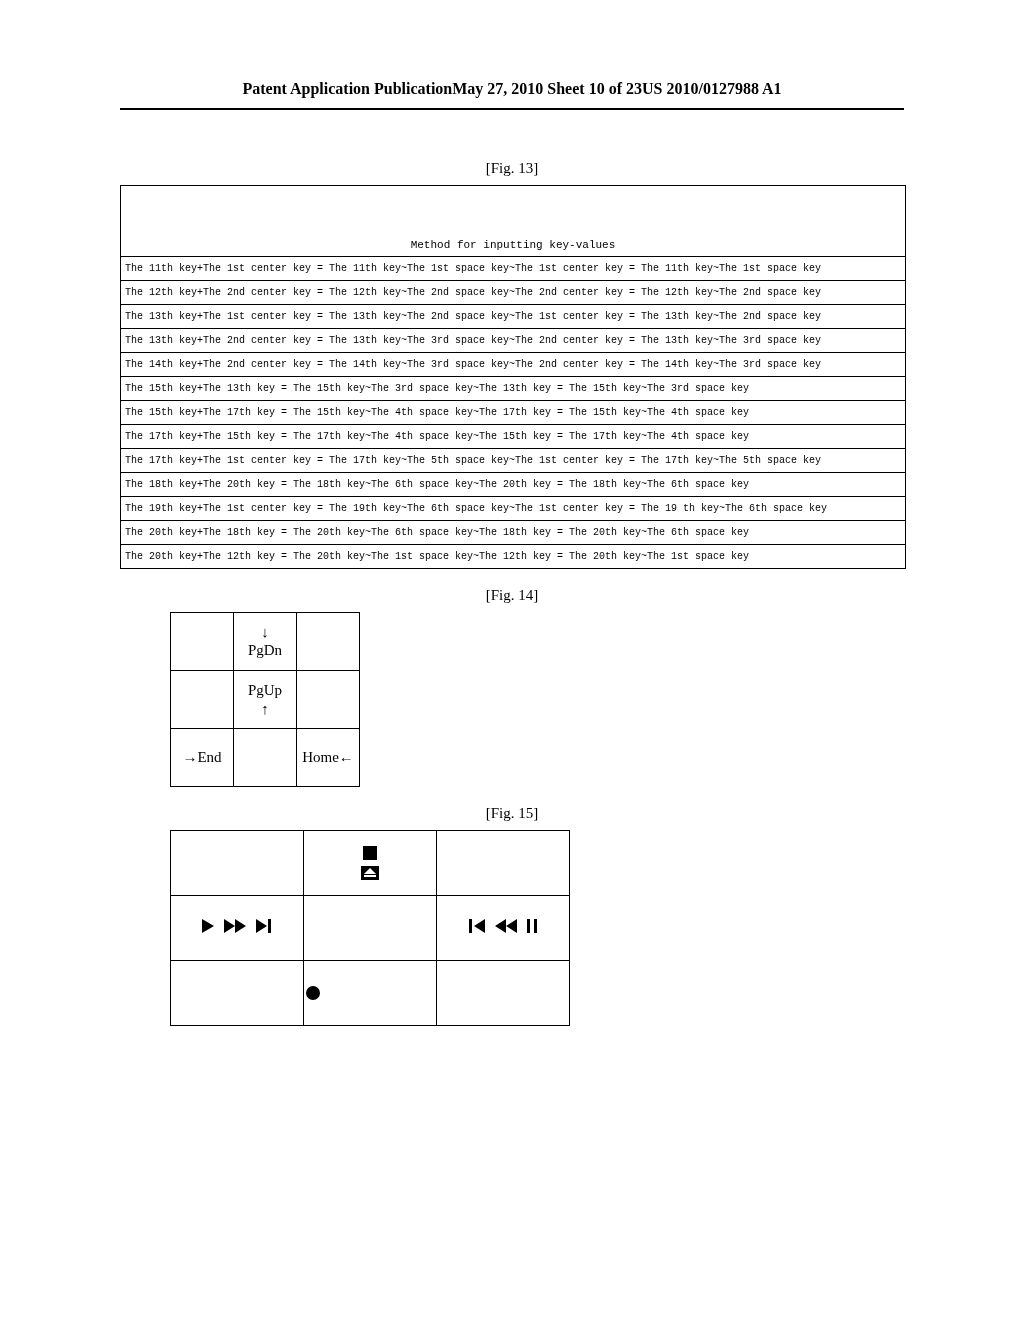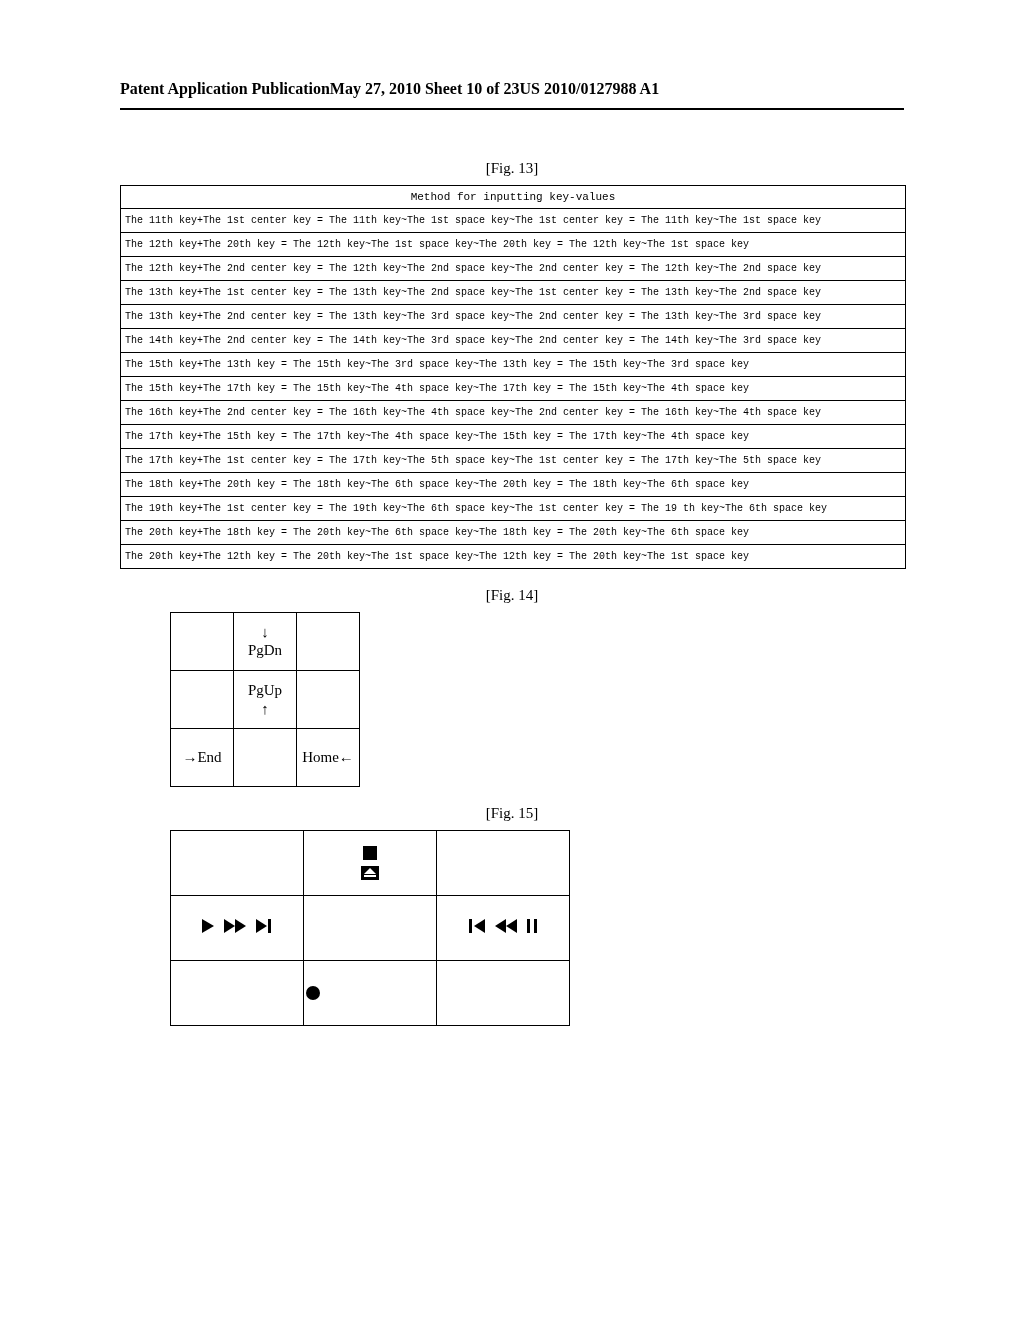--- a/index.html
+++ b/index.html
@@ -7,21 +7,21 @@
     padding: 0;
     font-family: "Times New Roman", serif;
     background: #fff;
     width: 1024px;
   }
   .page {
     padding: 80px 120px 60px 120px;
   }
   .header {
     display: flex;
-    justify-content: flex-start;
+    justify-content: center;
     font-size: 16px;
     font-weight: bold;
     margin-bottom: 10px;
   }
   .header-rule {
     border: 0;
     border-top: 2px solid #000;
     margin: 0 0 50px 0;
   }
   .fig-label {
@@ -33,20 +33,21 @@
     border: 1px solid #000;
     width: 100%;
     font-size: 10px;
     font-family: "Courier New", monospace;
   }
   .table-title {
     text-align: center;
     padding: 5px 0;
     border-bottom: 1px solid #000;
     font-size: 11px;
+    margin-top: 48px;
   }
   .trow {
     border-bottom: 1px solid #000;
     padding: 6px 4px;
     text-align: left;
     white-space: nowrap;
     overflow: hidden;
   }
   .trow:last-child { border-bottom: none; }
 
@@ -91,28 +92,26 @@
     <span>Patent Application Publication</span>
     <span>May 27, 2010  Sheet 10 of 23</span>
     <span>US 2010/0127988 A1</span>
   </div>
   <hr class="header-rule">
 
   <div class="fig-label">[Fig. 13]</div>
   <div class="table-box">
     <div class="table-title">Method for inputting key-values</div>
     <div class="trow">The 11th key+The 1st center key = The 11th key~The 1st space key~The 1st center key = The 11th key~The 1st space key</div>
-    <div class="trow">The 12th key+The 20th key = The 12th key~The 1st space key~The 20th key = The 12th key~The 1st space key</div>
     <div class="trow">The 12th key+The 2nd center key = The 12th key~The 2nd space key~The 2nd center key = The 12th key~The 2nd space key</div>
     <div class="trow">The 13th key+The 1st center key = The 13th key~The 2nd space key~The 1st center key = The 13th key~The 2nd space key</div>
     <div class="trow">The 13th key+The 2nd center key = The 13th key~The 3rd space key~The 2nd center key = The 13th key~The 3rd space key</div>
     <div class="trow">The 14th key+The 2nd center key = The 14th key~The 3rd space key~The 2nd center key = The 14th key~The 3rd space key</div>
     <div class="trow">The 15th key+The 13th key = The 15th key~The 3rd space key~The 13th key = The 15th key~The 3rd space key</div>
     <div class="trow">The 15th key+The 17th key = The 15th key~The 4th space key~The 17th key = The 15th key~The 4th space key</div>
-    <div class="trow">The 16th key+The 2nd center key = The 16th key~The 4th space key~The 2nd center key = The 16th key~The 4th space key</div>
     <div class="trow">The 17th key+The 15th key = The 17th key~The 4th space key~The 15th key = The 17th key~The 4th space key</div>
     <div class="trow">The 17th key+The 1st center key = The 17th key~The 5th space key~The 1st center key = The 17th key~The 5th space key</div>
     <div class="trow">The 18th key+The 20th key = The 18th key~The 6th space key~The 20th key = The 18th key~The 6th space key</div>
     <div class="trow">The 19th key+The 1st center key = The 19th key~The 6th space key~The 1st center key =  The 19 th key~The 6th space key</div>
     <div class="trow">The 20th key+The 18th key = The 20th key~The 6th space key~The 18th key = The 20th key~The 6th space key</div>
     <div class="trow">The 20th key+The 12th key = The 20th key~The 1st space key~The 12th key = The 20th key~The 1st space key</div>
   </div>
 
   <div class="fig-label">[Fig. 14]</div>
   <table class="fig14">

